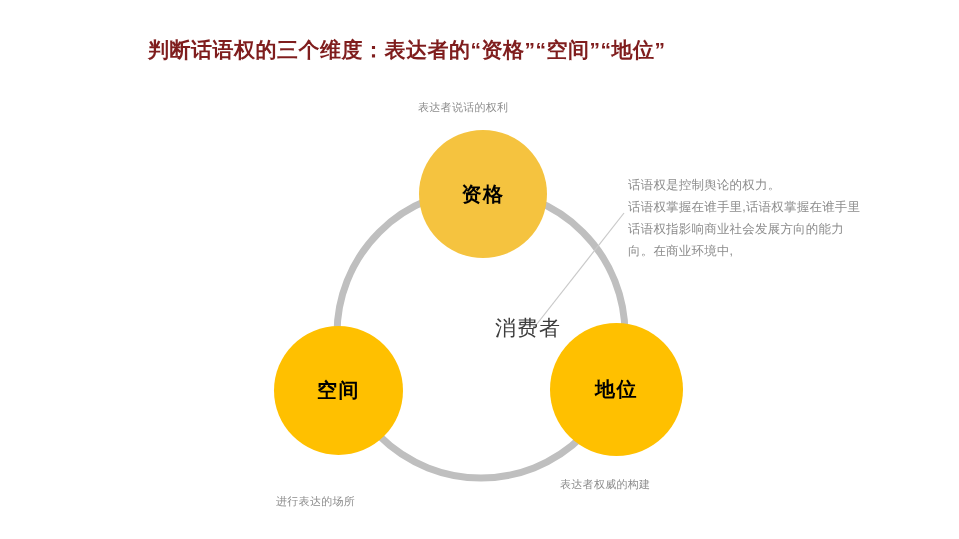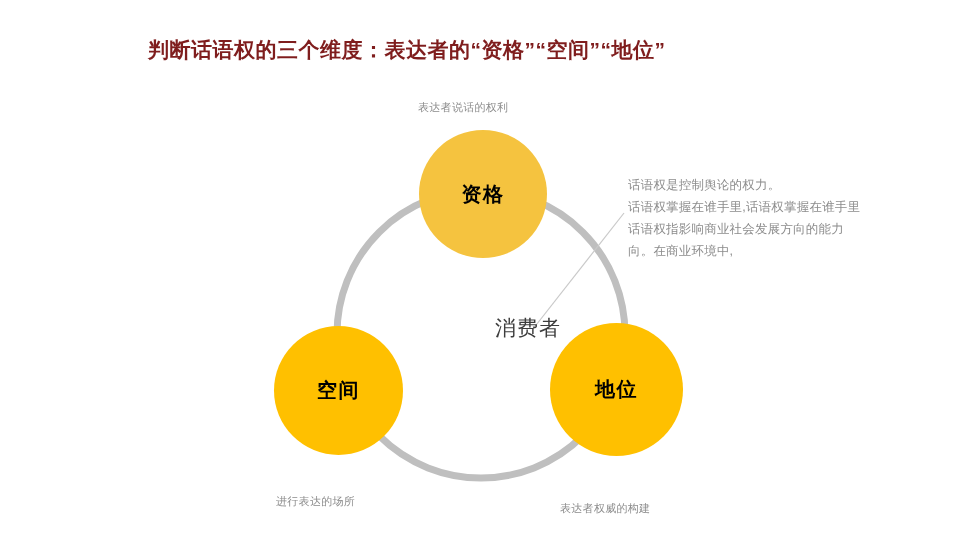--- a/index.html
+++ b/index.html
@@ -119,21 +119,20 @@
     left: 418px;
     top: 100px;
   }
   .caption-left {
     left: 276px;
     top: 494px;
   }
   .caption-right {
     left: 560px;
     top: 477px;
-    margin-top: 24px;
   }
 
   
   .side-note {
     position: absolute;
     left: 628px;
     top: 175px;
     width: 312px;
     font-size: 12.5px;
     color: #8C8C8C;

